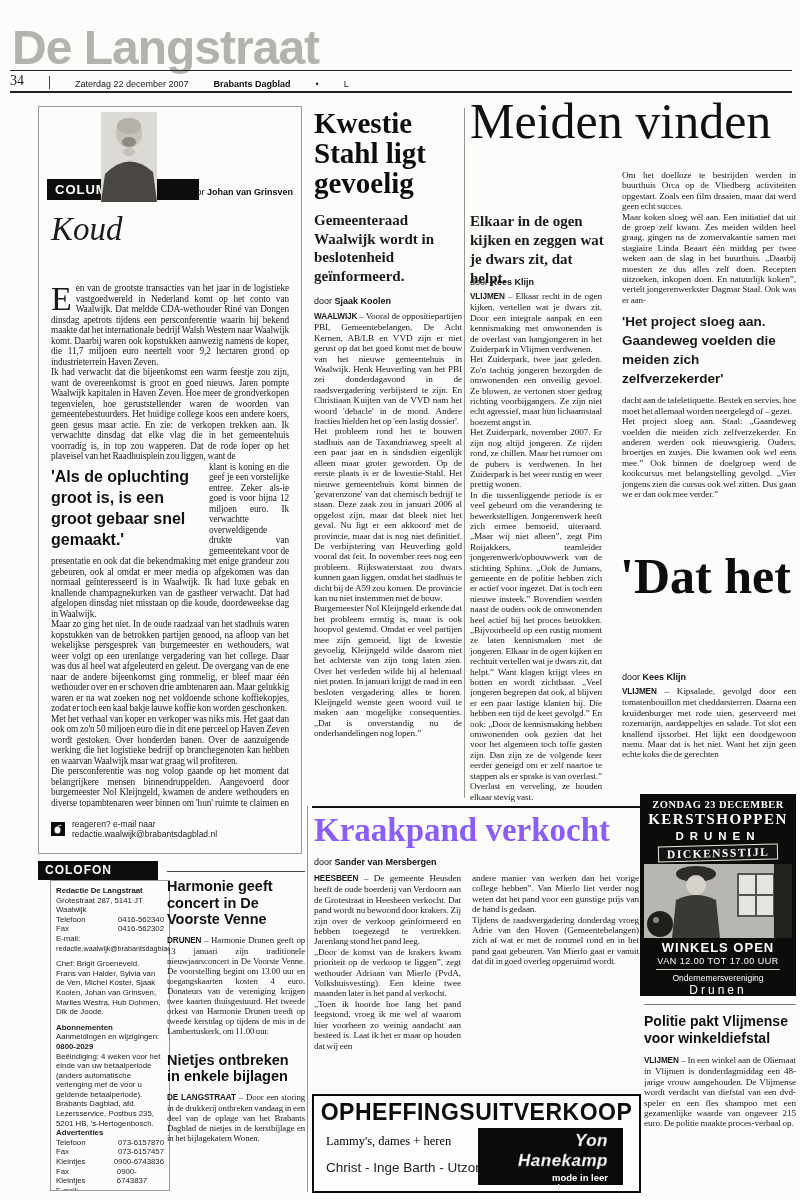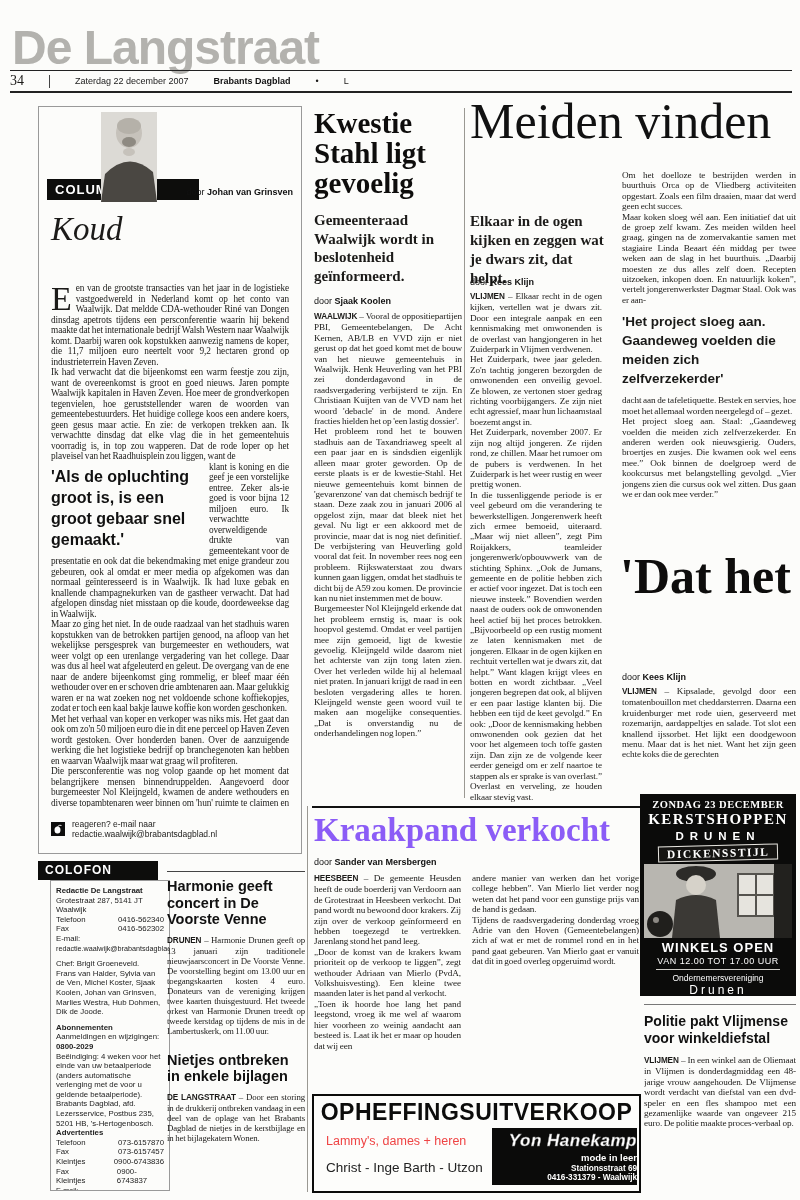--- a/index.html
+++ b/index.html
@@ -6,21 +6,21 @@
   #page{position:relative;width:800px;height:1200px;background:#fcfcfa;overflow:hidden;
         font-family:"Liberation Serif","DejaVu Serif",serif;color:#1c1b19;}
   .abs{position:absolute;}
   .sans{font-family:"Liberation Sans","DejaVu Sans",sans-serif;}
   .rule{position:absolute;background:#222;}
   .vrule{position:absolute;background:#9a9892;width:1px;}
 
   
   #masthead-title{left:12px;top:20px;font-family:"Liberation Sans","DejaVu Sans",sans-serif;
      font-weight:bold;font-size:48px;letter-spacing:-1px;color:#b3b2ae;}
-  #headrow{left:10px;top:73px;width:782px;height:16px;display:flex;align-items:center;gap:25px;}
+  #headrow{left:10px;top:73px;width:782px;height:16px;display:flex;align-items:flex-end;gap:25px;}
   #headrow .pagenum{font-size:14px;}
   #headrow .div{width:1px;height:13px;background:#444;}
   #headrow .date{font-size:9px;color:#222;}
   #headrow .paper{font-size:9px;font-weight:bold;color:#111;}
   #headrow .bullet{font-size:9px;}
   #headrow .ed{font-size:9px;}
 
   
   .bt{font-size:9.2px;line-height:10.4px;text-align:justify;letter-spacing:-0.1px;word-spacing:-0.5px;}
   .bt p{margin:0;}
@@ -87,24 +87,24 @@
   #kraak-rule{left:312px;top:806px;width:329px;height:2px;background:#111;}
   #kraak-headline{left:314px;top:812px;font-weight:bold;font-size:33px;line-height:36px;color:#8b5cf6;white-space:nowrap;}
   #kraak-by{left:314px;top:857px;}
   #kraak-c1{left:314px;top:873px;width:147px;height:213px;overflow:hidden;}
   #kraak-c2{left:472px;top:873px;width:167px;height:213px;overflow:hidden;}
 
   
   #opheffing-ad{left:312px;top:1094px;width:329px;height:99px;border:2px solid #0b0b0a;box-sizing:border-box;background:#fdfdfb;}
   #opheffing-title{text-align:center;font-family:"Liberation Sans","DejaVu Sans",sans-serif;
      font-weight:bold;font-size:23px;letter-spacing:0.5px;margin-top:3px;color:#0c0c0b;}
-  #opheffing-l1{position:absolute;left:12px;top:38px;font-family:Liberation Sans, sans-serif;font-size:12.5px;color:#ef4444;}
+  #opheffing-l1{position:absolute;left:12px;top:38px;font-family:Liberation Serif, serif;font-size:12.5px;color:#000000;}
   #opheffing-l2{position:absolute;left:12px;top:64px;font-family:"Liberation Sans","DejaVu Sans",sans-serif;font-size:13.5px;color:#222;}
-  #hanekamp-box{position:absolute;right:2px;top:32px;width:145px;height:57px;background:#0b0b0a;
-     color:#fff;text-align:right;padding:3px 0;box-sizing:border-box;font-family:"Liberation Sans","DejaVu Sans",sans-serif;}
+  #hanekamp-box{position:absolute;right:16px;top:32px;width:145px;height:57px;background:#0b0b0a;
+     color:#fff;text-align:right;padding:3px 15px;box-sizing:border-box;font-family:"Liberation Sans","DejaVu Sans",sans-serif;}
   #hanekamp-name{font-weight:bold;font-style:italic;font-size:17px;letter-spacing:0.5px;
      color:#fff;text-shadow:0 0 1px #000;-webkit-text-stroke:0.4px #888;}
   #hanekamp-tag{font-weight:bold;font-size:9.5px;margin-top:1px;}
   #hanekamp-addr{font-weight:bold;font-size:8.2px;margin-top:1px;}
   #hanekamp-phone{font-weight:bold;font-size:8.2px;}
 
   
   #kerst-ad{left:640px;top:794px;width:156px;height:202px;background:#0b0b0a;color:#fff;
      text-align:center;box-sizing:border-box;padding-top:5px;}
   #kerst-l1{font-weight:bold;font-size:10.5px;letter-spacing:0.5px;}

